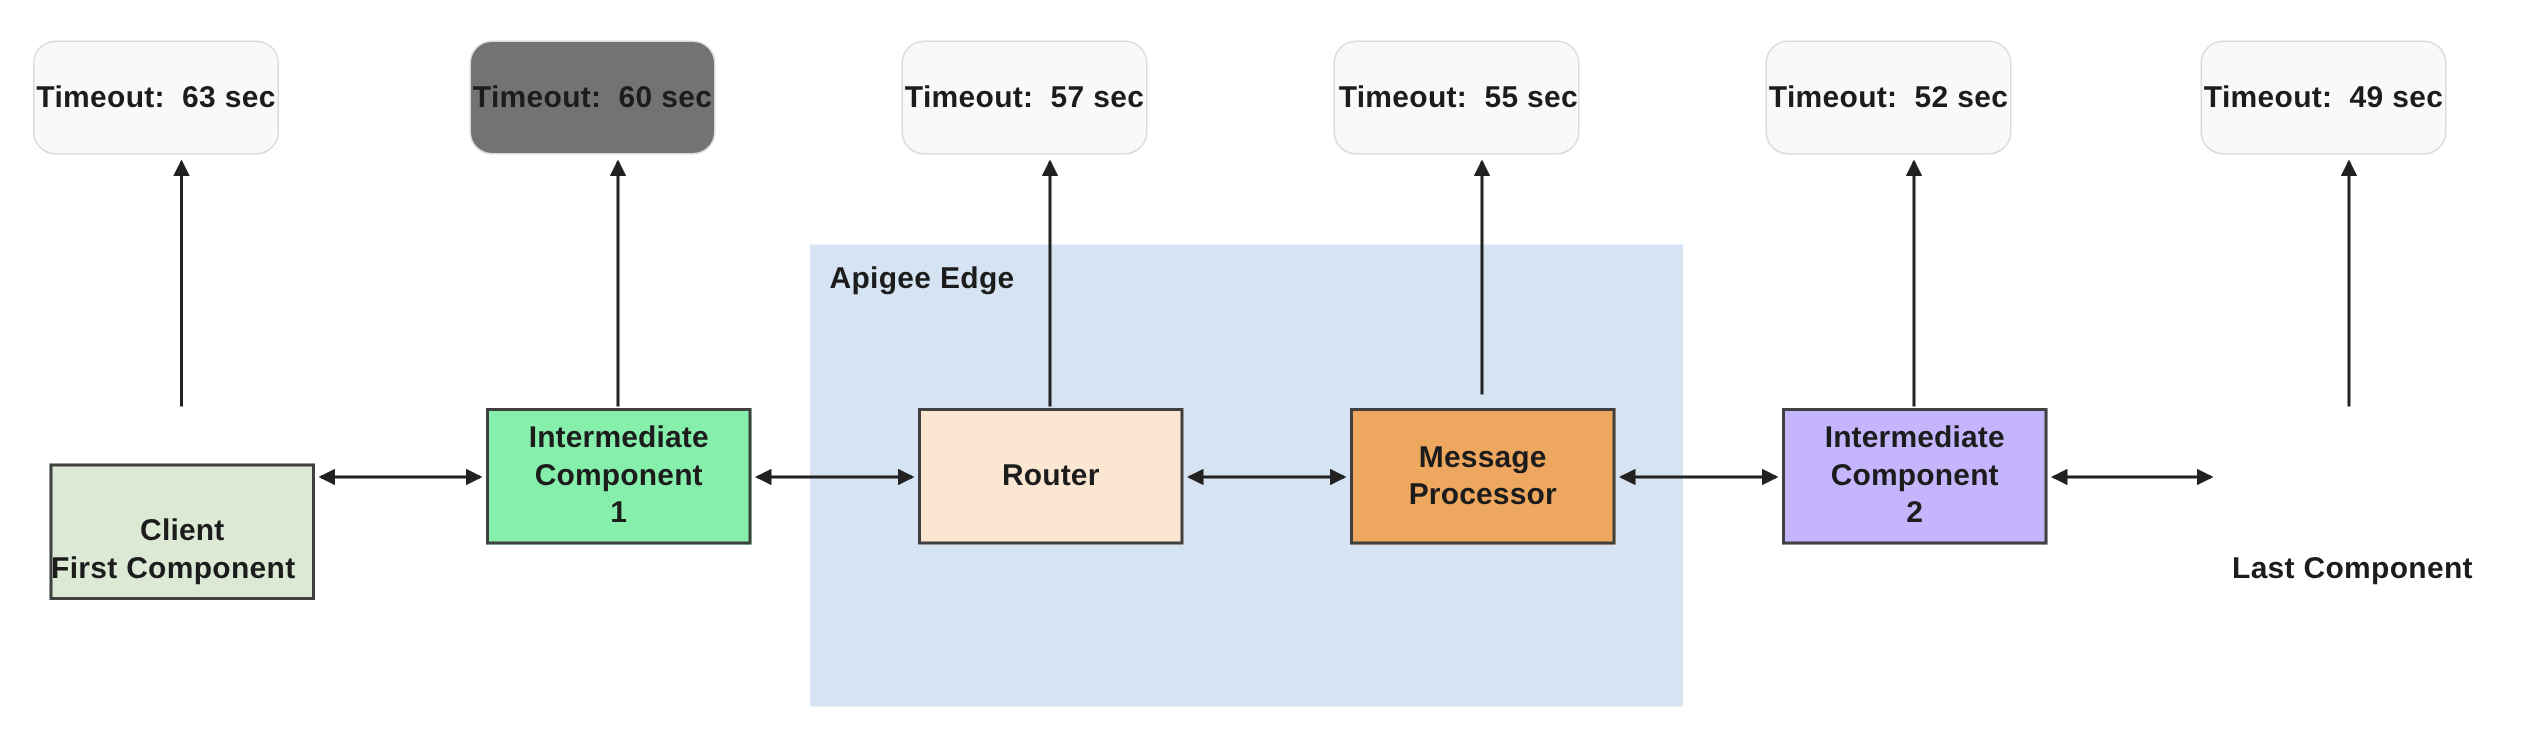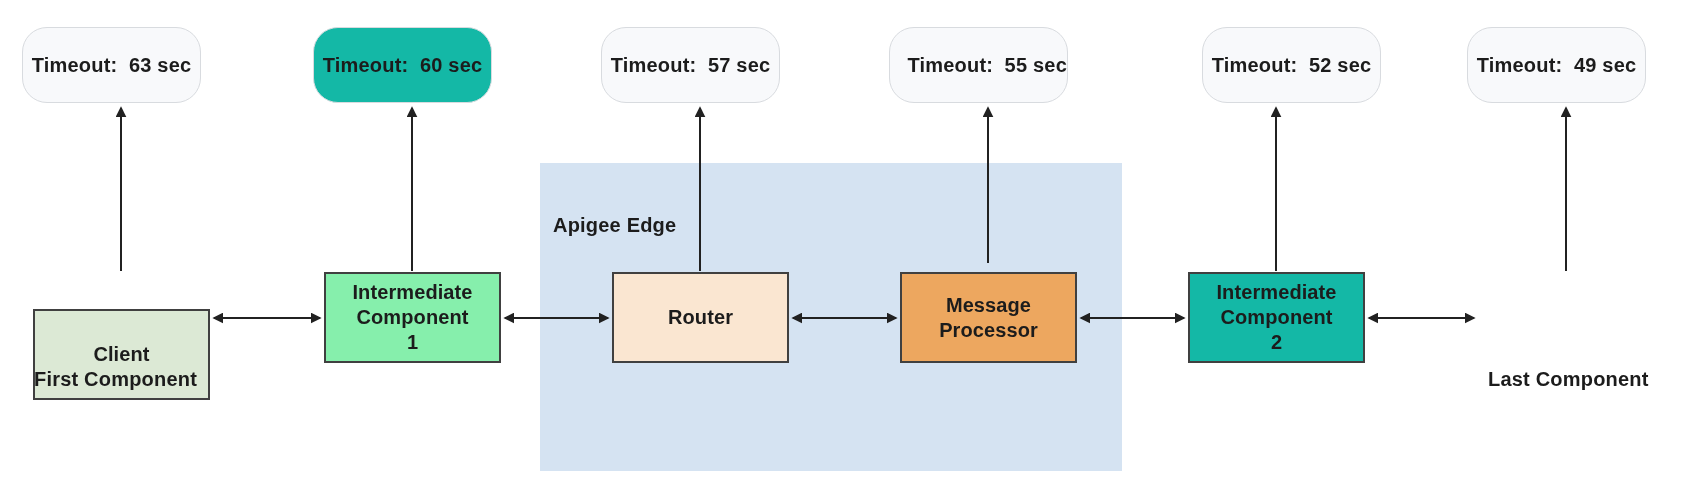--- a/index.html
+++ b/index.html
@@ -20,21 +20,20 @@
     width: 582px; height: 308px;
   }
   .region-label {
     position: absolute;
     left: 13px; top: 12px;
     font-size: 20px;
     font-weight: 700;
     letter-spacing: 0.2px;
     color: #1c1c1c;
     white-space: nowrap;
-    margin-top: 39px;
   }
 
   
   svg.arrows { position: absolute; left: 0; top: 0; }
 
   
   .box {
     position: absolute;
     top: 272px;
     width: 177px; height: 91px;
@@ -50,41 +49,41 @@
     font-weight: 700;
     line-height: 1.25;
     padding: 0 28px;
     letter-spacing: 0.1px;
   }
 
   
   .callout {
     position: absolute;
     top: 27px;
-    width: 179px; height: 76px;
+    width: 164px; height: 76px;
     box-sizing: border-box;
     border: 1.5px solid #d8dbdf;
-    border-radius: 25px;
+    border-radius: 15px;
     display: flex;
     align-items: center;
     justify-content: center;
   }
   .callout .timeout-text {
     font-size: 20px;
     font-weight: 700;
     white-space: pre;
     letter-spacing: 0.2px;
   }
 
   
   .box.c0 { left: 33px; margin-top: 37px; }   .callout.c0 { left: 22px; }
   .box.c1 { left: 324px; }  .callout.c1 { left: 313px; }
   .box.c2 { left: 612px; }  .callout.c2 { left: 601px; }
   .box.c3 { left: 900px; }  .callout.c3 { left: 889px; }
-  .box.c4 { left: 1188px; } .callout.c4 { left: 1202px; text-align: center; }
+  .box.c4 { left: 1188px; } .callout.c4 { left: 1177px; text-align: center; }
   .box.c5 { left: 1478px; } .callout.c5 { left: 1467px; text-align: right; }
 
   
   .caption {
     position: absolute;
     top: 368px;
     font-size: 20px;
     font-weight: 700;
     white-space: nowrap;
     letter-spacing: 0.2px;
@@ -120,21 +119,21 @@
       <line x1="505" y1="318" x2="608" y2="318" marker-start="url(#ah)" marker-end="url(#ah)"></line>
       <line x1="793" y1="318" x2="896" y2="318" marker-start="url(#ah)" marker-end="url(#ah)"></line>
       <line x1="1081" y1="318" x2="1184" y2="318" marker-start="url(#ah)" marker-end="url(#ah)"></line>
       <line x1="1369" y1="318" x2="1474" y2="318" marker-start="url(#ah)" marker-end="url(#ah)"></line>
     </g>
   </svg>
 
   <div class="callout c0" style="background-color: rgb(248, 249, 251);">
     <span class="timeout-text">Timeout:  63 sec</span>
   </div>
-  <div class="callout c1" style="background-color: #14b8a6;">
+  <div class="callout c1" style="background-color: #737373;">
     <span class="timeout-text">Timeout:  60 sec</span>
   </div>
   <div class="callout c2" style="background-color: rgb(248, 249, 251);">
     <span class="timeout-text">Timeout:  57 sec</span>
   </div>
   <div class="callout c3" style="background-color: rgb(248, 249, 251); justify-content: flex-end;">
     <span class="timeout-text">Timeout:  55 sec</span>
   </div>
   <div class="callout c4" style="background-color: rgb(248, 249, 251);">
     <span class="timeout-text">Timeout:  52 sec</span>
@@ -148,20 +147,20 @@
   </div>
   <div class="box c1" style="background-color: #86efac;">
     <span class="label">Intermediate Component 1</span>
   </div>
   <div class="box c2" style="background-color: rgb(250, 230, 209);">
     <span class="label">Router</span>
   </div>
   <div class="box c3" style="background-color: rgb(237, 167, 95);">
     <span class="label">Message Processor</span>
   </div>
-  <div class="box c4" style="background-color: #14b8a6;">
+  <div class="box c4" style="background-color: #c4b5fd;">
     <span class="label">Intermediate Component 2</span>
   </div>
 
   <div class="caption first">First Component</div>
   <div class="caption last">Last Component</div>
 
 </div>
 
 </body></html>

